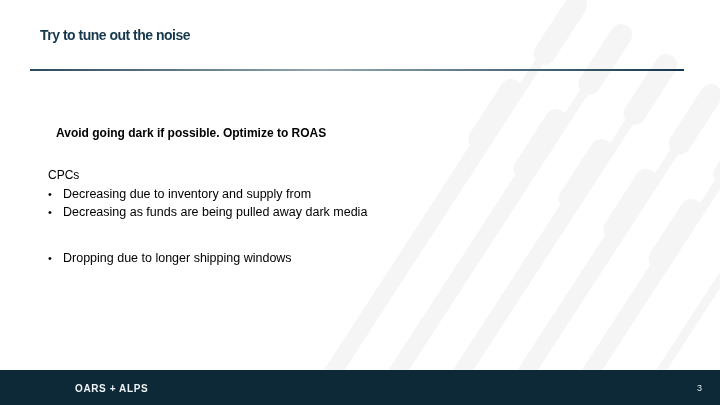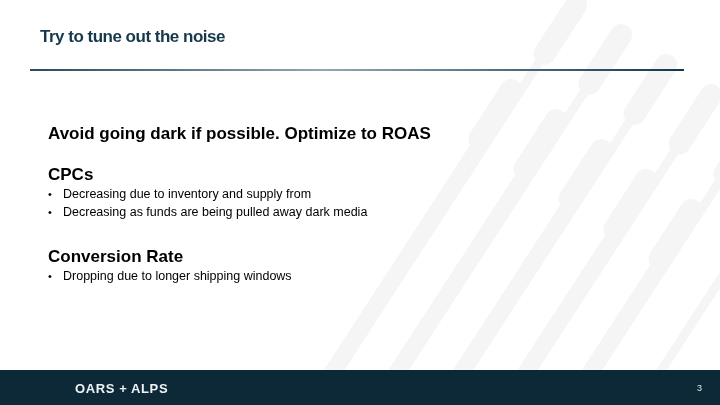--- a/index.html
+++ b/index.html
@@ -15,47 +15,47 @@
     overflow: hidden;
   }
   .watermark {
     position: absolute; top: 0; left: 0;
     width: 720px; height: 405px;
     pointer-events: none;
   }
   .slide-title {
     position: absolute;
     left: 40px; top: 27px;
-    font-size: 17px;
+    font-size: 14px;
     font-weight: 600;
     letter-spacing: -0.5px;
     color: #16384c;
     white-space: nowrap;
   }
   .title-rule {
     position: absolute;
     left: 30px; top: 69px;
     width: 654px; height: 2px;
     background: linear-gradient(90deg, #2c4a5c 0%, #93a7b2 45%, #12374c 100%);
   }
   .content {
     position: absolute;
     left: 48px; top: 125px;
     width: 560px;
     color: #000000;
   }
   .headline {
-    font-size: 17px;
+    font-size: 12px;
     font-weight: bold;
     line-height: 17px;
-    margin: 0 0 26px 0;
+    margin: 0 0 26px 8px;
   }
   .section-heading {
-    font-size: 17px;
-    font-weight: bold;
+    font-size: 12px;
+    font-weight: normal;
     line-height: 14px;
     margin: 0 0 4px 0;
   }
   .section { margin: 0 0 0 0; }
   .section + .section { margin-top: 29px; }
   .bullet-row {
     display: flex;
     font-size: 12.5px;
     line-height: 17.5px;
   }
@@ -68,21 +68,21 @@
     position: absolute;
     left: 0; bottom: 0;
     width: 720px; height: 35px;
     background: #0d2938;
   }
   .footer-brand {
     position: absolute;
     left: 75px; top: 50%;
     transform: translateY(-50%);
     color: #eef3f5;
-    font-size: 13px;
+    font-size: 10px;
     font-weight: bold;
     letter-spacing: 0.6px;
     white-space: nowrap;
   }
   .footer-page {
     position: absolute;
     right: 18px; top: 50%;
     transform: translateY(-50%);
     color: #dfe8ec;
     font-size: 9px;
@@ -129,21 +129,20 @@
         <span class="bullet-dot">•</span>
         <span>Decreasing due to inventory and supply from</span>
       </div>
       <div class="bullet-row">
         <span class="bullet-dot">•</span>
         <span>Decreasing as funds are being pulled away dark media</span>
       </div>
     </div>
 
     <div class="section">
-      <div class="section-heading">Conversion Rate</div>
       <div class="bullet-row">
         <span class="bullet-dot">•</span>
         <span>Dropping due to longer shipping windows</span>
       </div>
     </div>
 
   </div>
 
   <div class="footer-bar">
     <span class="footer-brand">OARS + ALPS</span>

